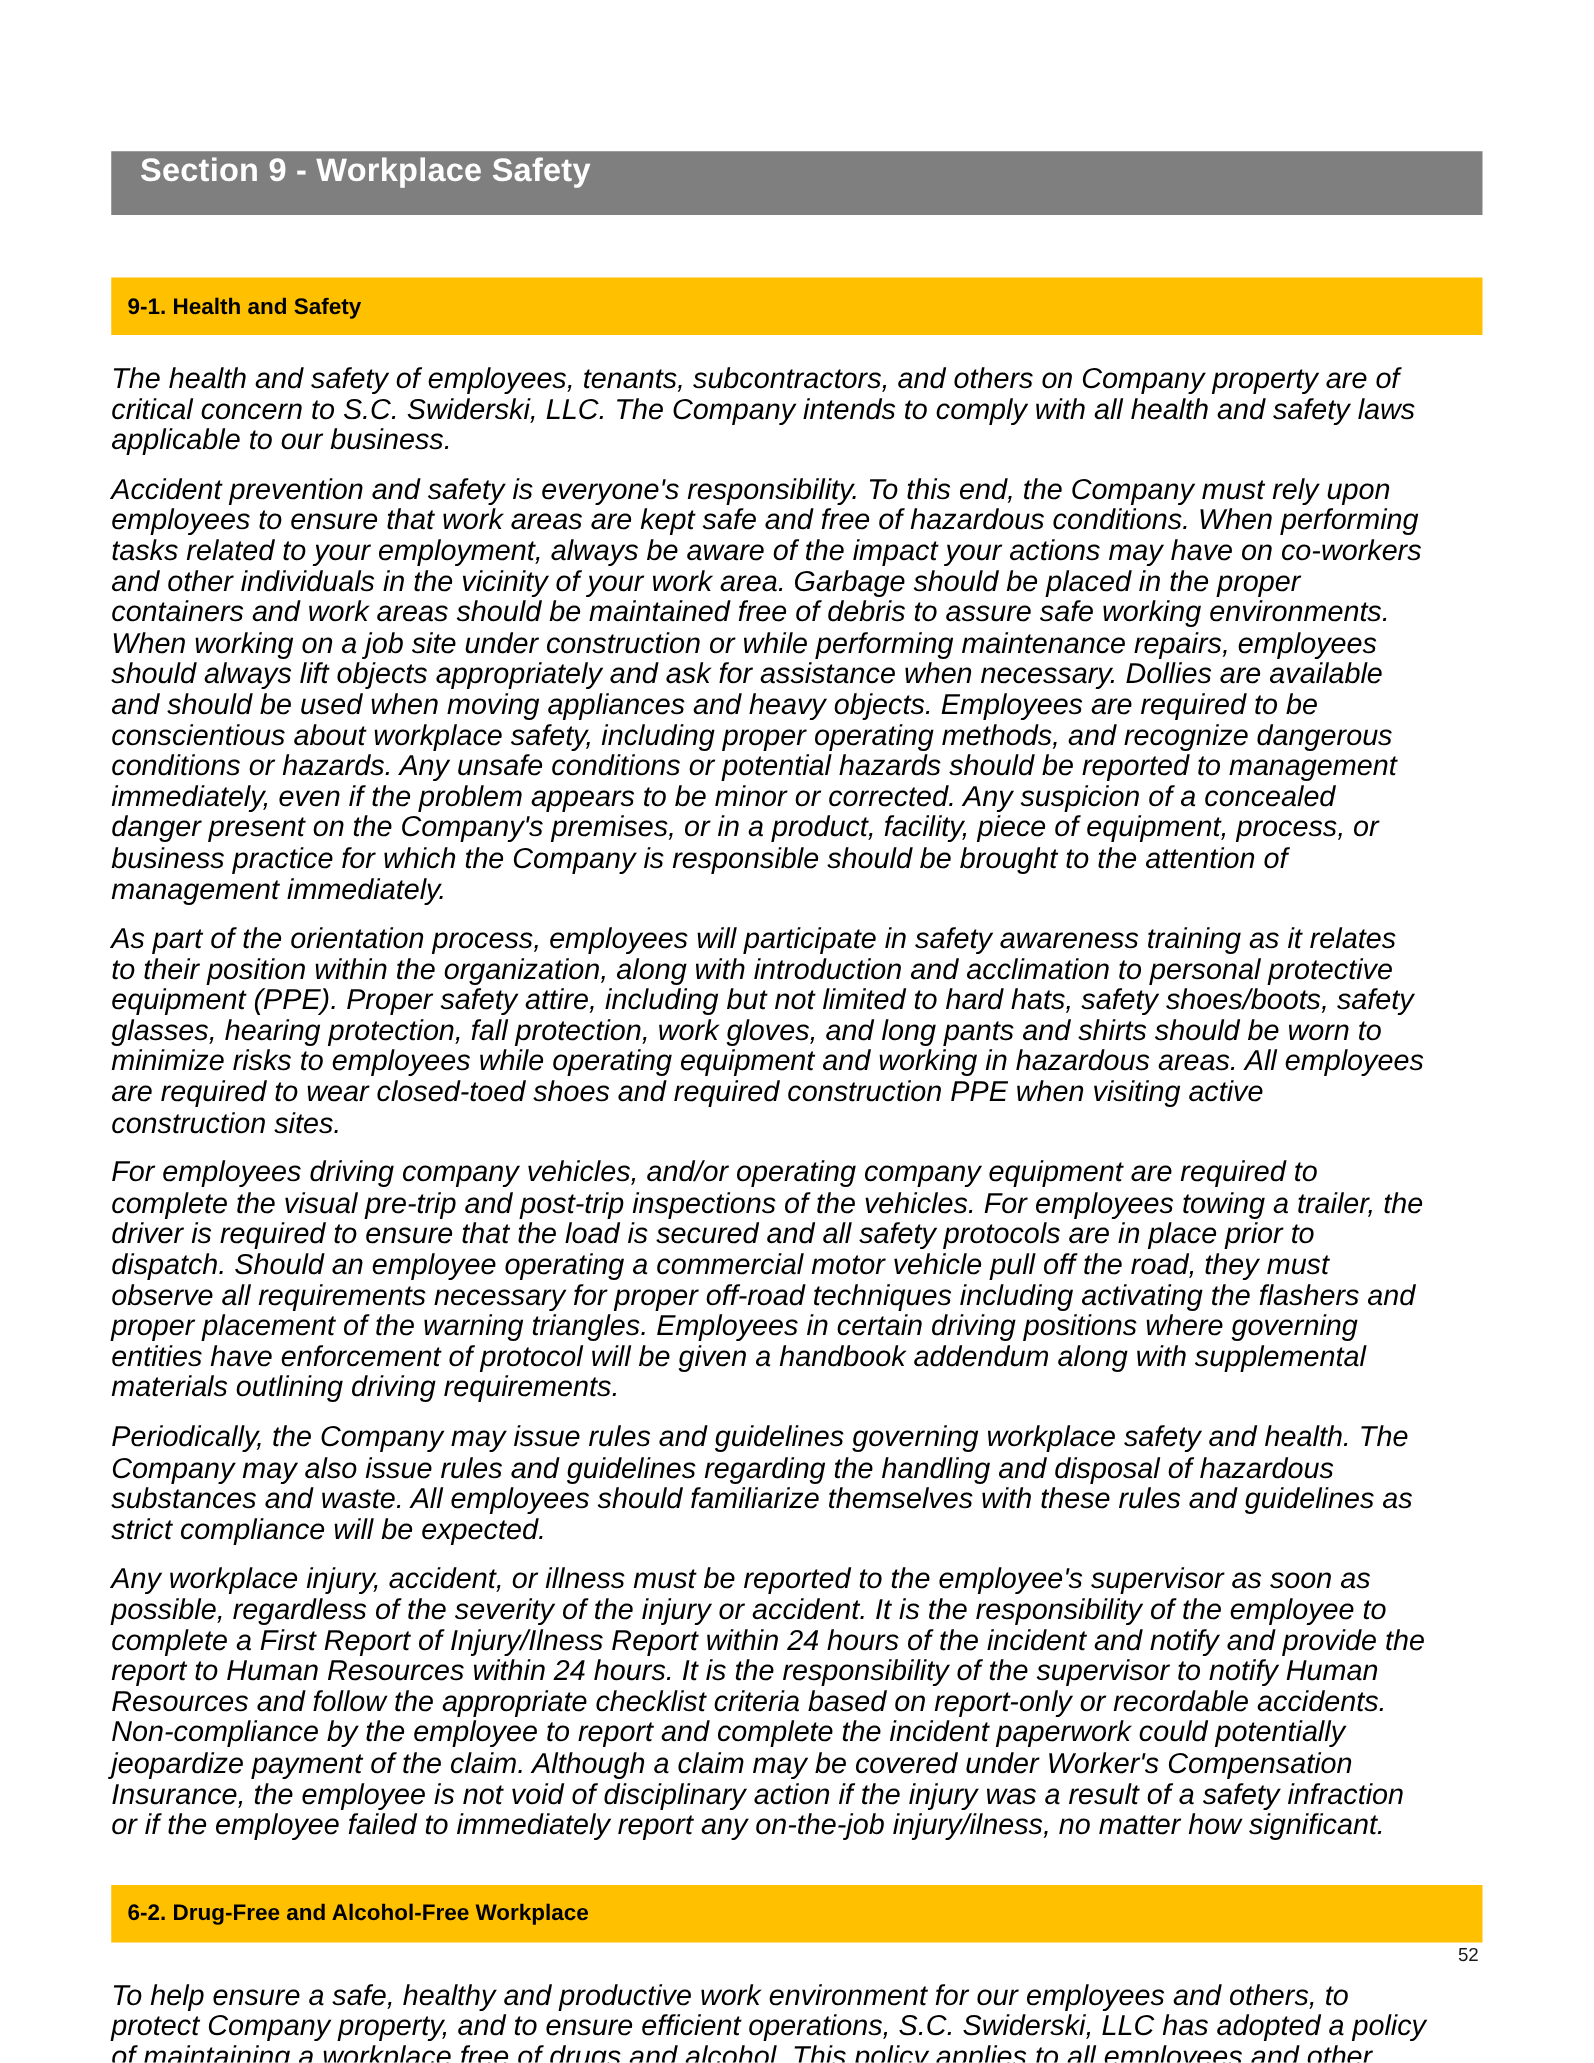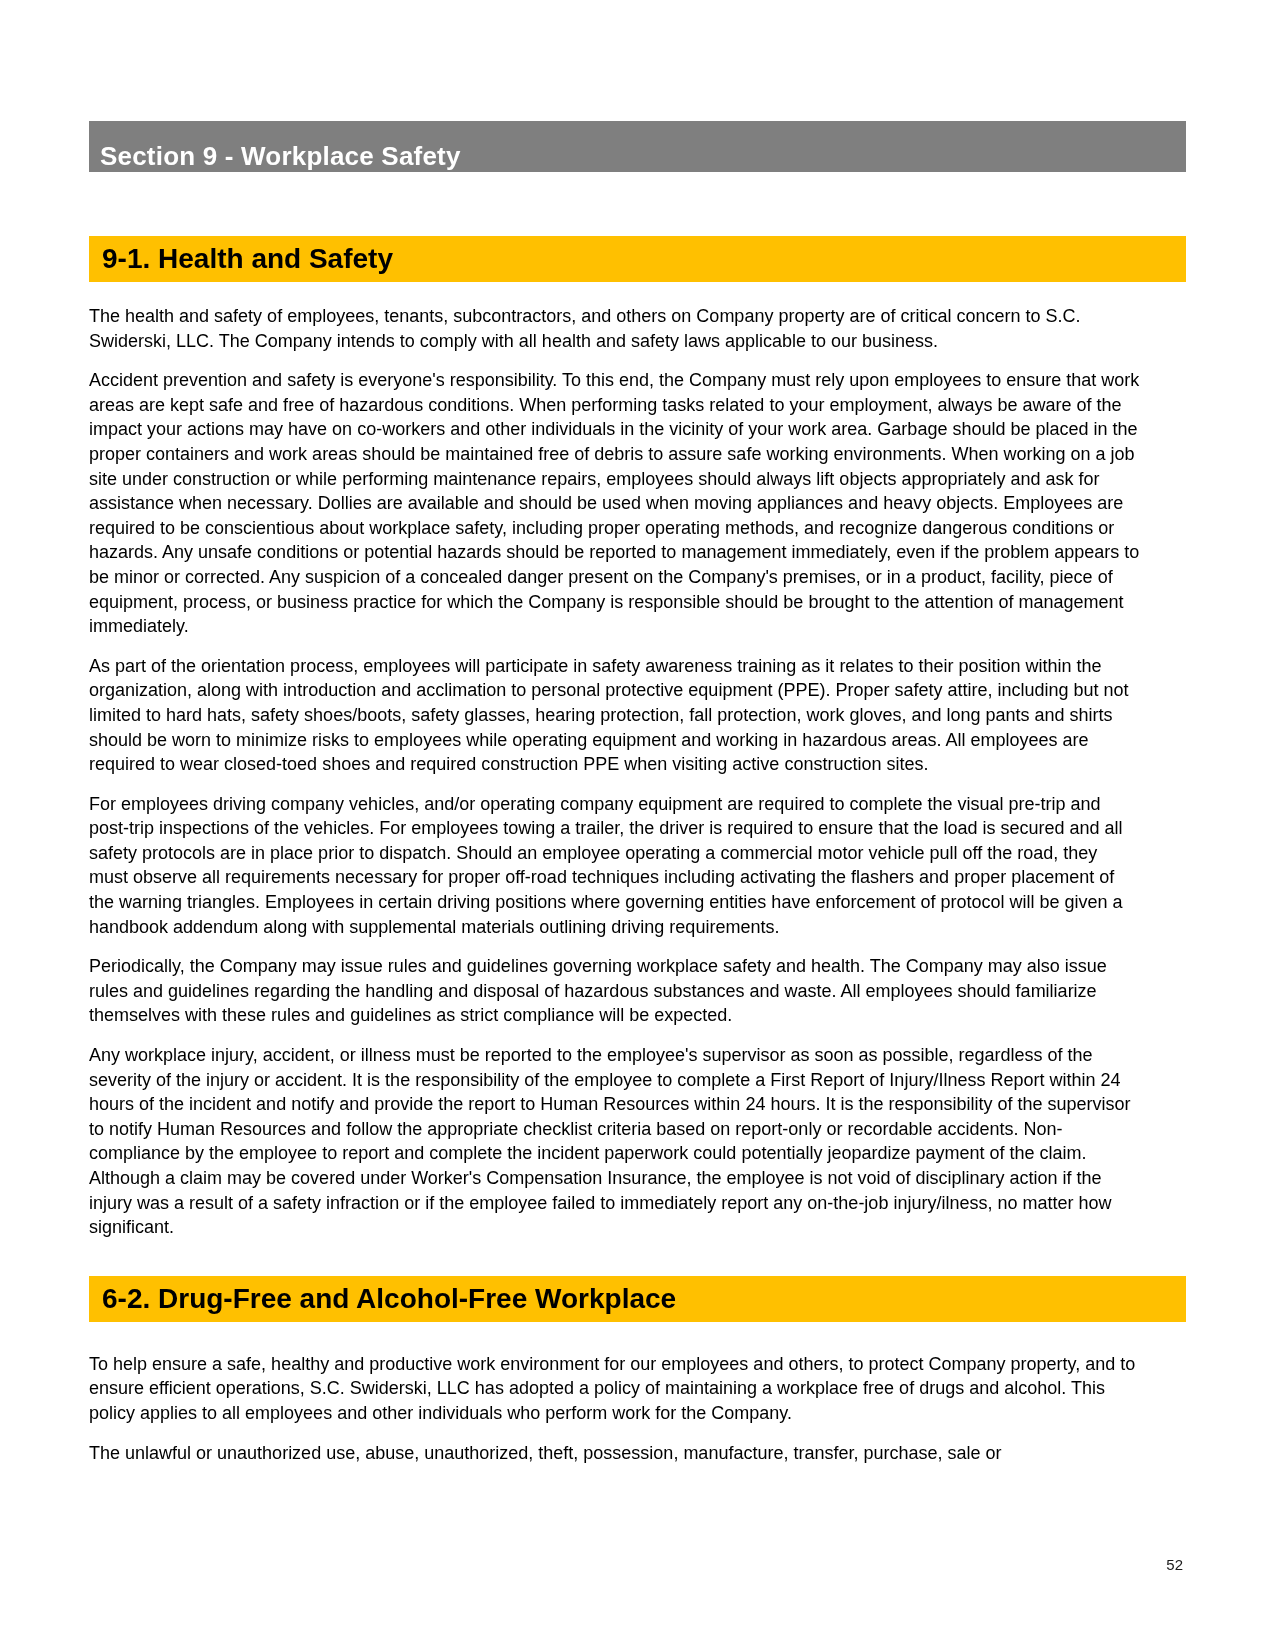--- a/index.html
+++ b/index.html
@@ -15,53 +15,54 @@
   .content {
     position: absolute;
     left: 89px;
     top: 121px;
     width: 1097px;
   }
   .section-bar {
     background: var(--section-bar-bg, #7f7f7f);
     height: 51px;
     display: flex;
-    align-items: flex-end;
-    padding-left: 11px;
+    align-items: flex-start;
+    padding-left: 23px;
     box-sizing: border-box;
-    margin-bottom: 64px;
+    margin-bottom: 50px;
   }
   .section-bar .bar-title {
     color: var(--section-bar-text, #ffffff);
     font-weight: bold;
     font-size: 26px;
     letter-spacing: 0.2px;
   }
   .sub-bar {
     background: var(--subsection-bar-bg, #ffc000);
     height: 46px;
     display: flex;
     align-items: center;
     padding-left: 13px;
     box-sizing: border-box;
   }
   .sub-bar .bar-title {
     color: var(--subsection-bar-text, #000000);
     font-weight: bold;
-    font-size: 28px;
+    font-size: 18px;
   }
   .paras { margin-top: 22px; }
   #subsection-2 { margin-top: 36px; }
   #subsection-2 .paras { margin-top: 30px; }
   p.body-paragraph {
-    font-size: 18px;
+    font-size: 23px;
     line-height: 24.6px;
     margin: 0 0 15px 0;
     max-width: 1052px;
     color: #000000;
+    font-style: italic;
   }
   .page-number {
     position: absolute;
     top: 1556px;
     right: 92px;
     font-size: 15px;
     color: #1a1a1a;
   }
 </style>
 </head>

